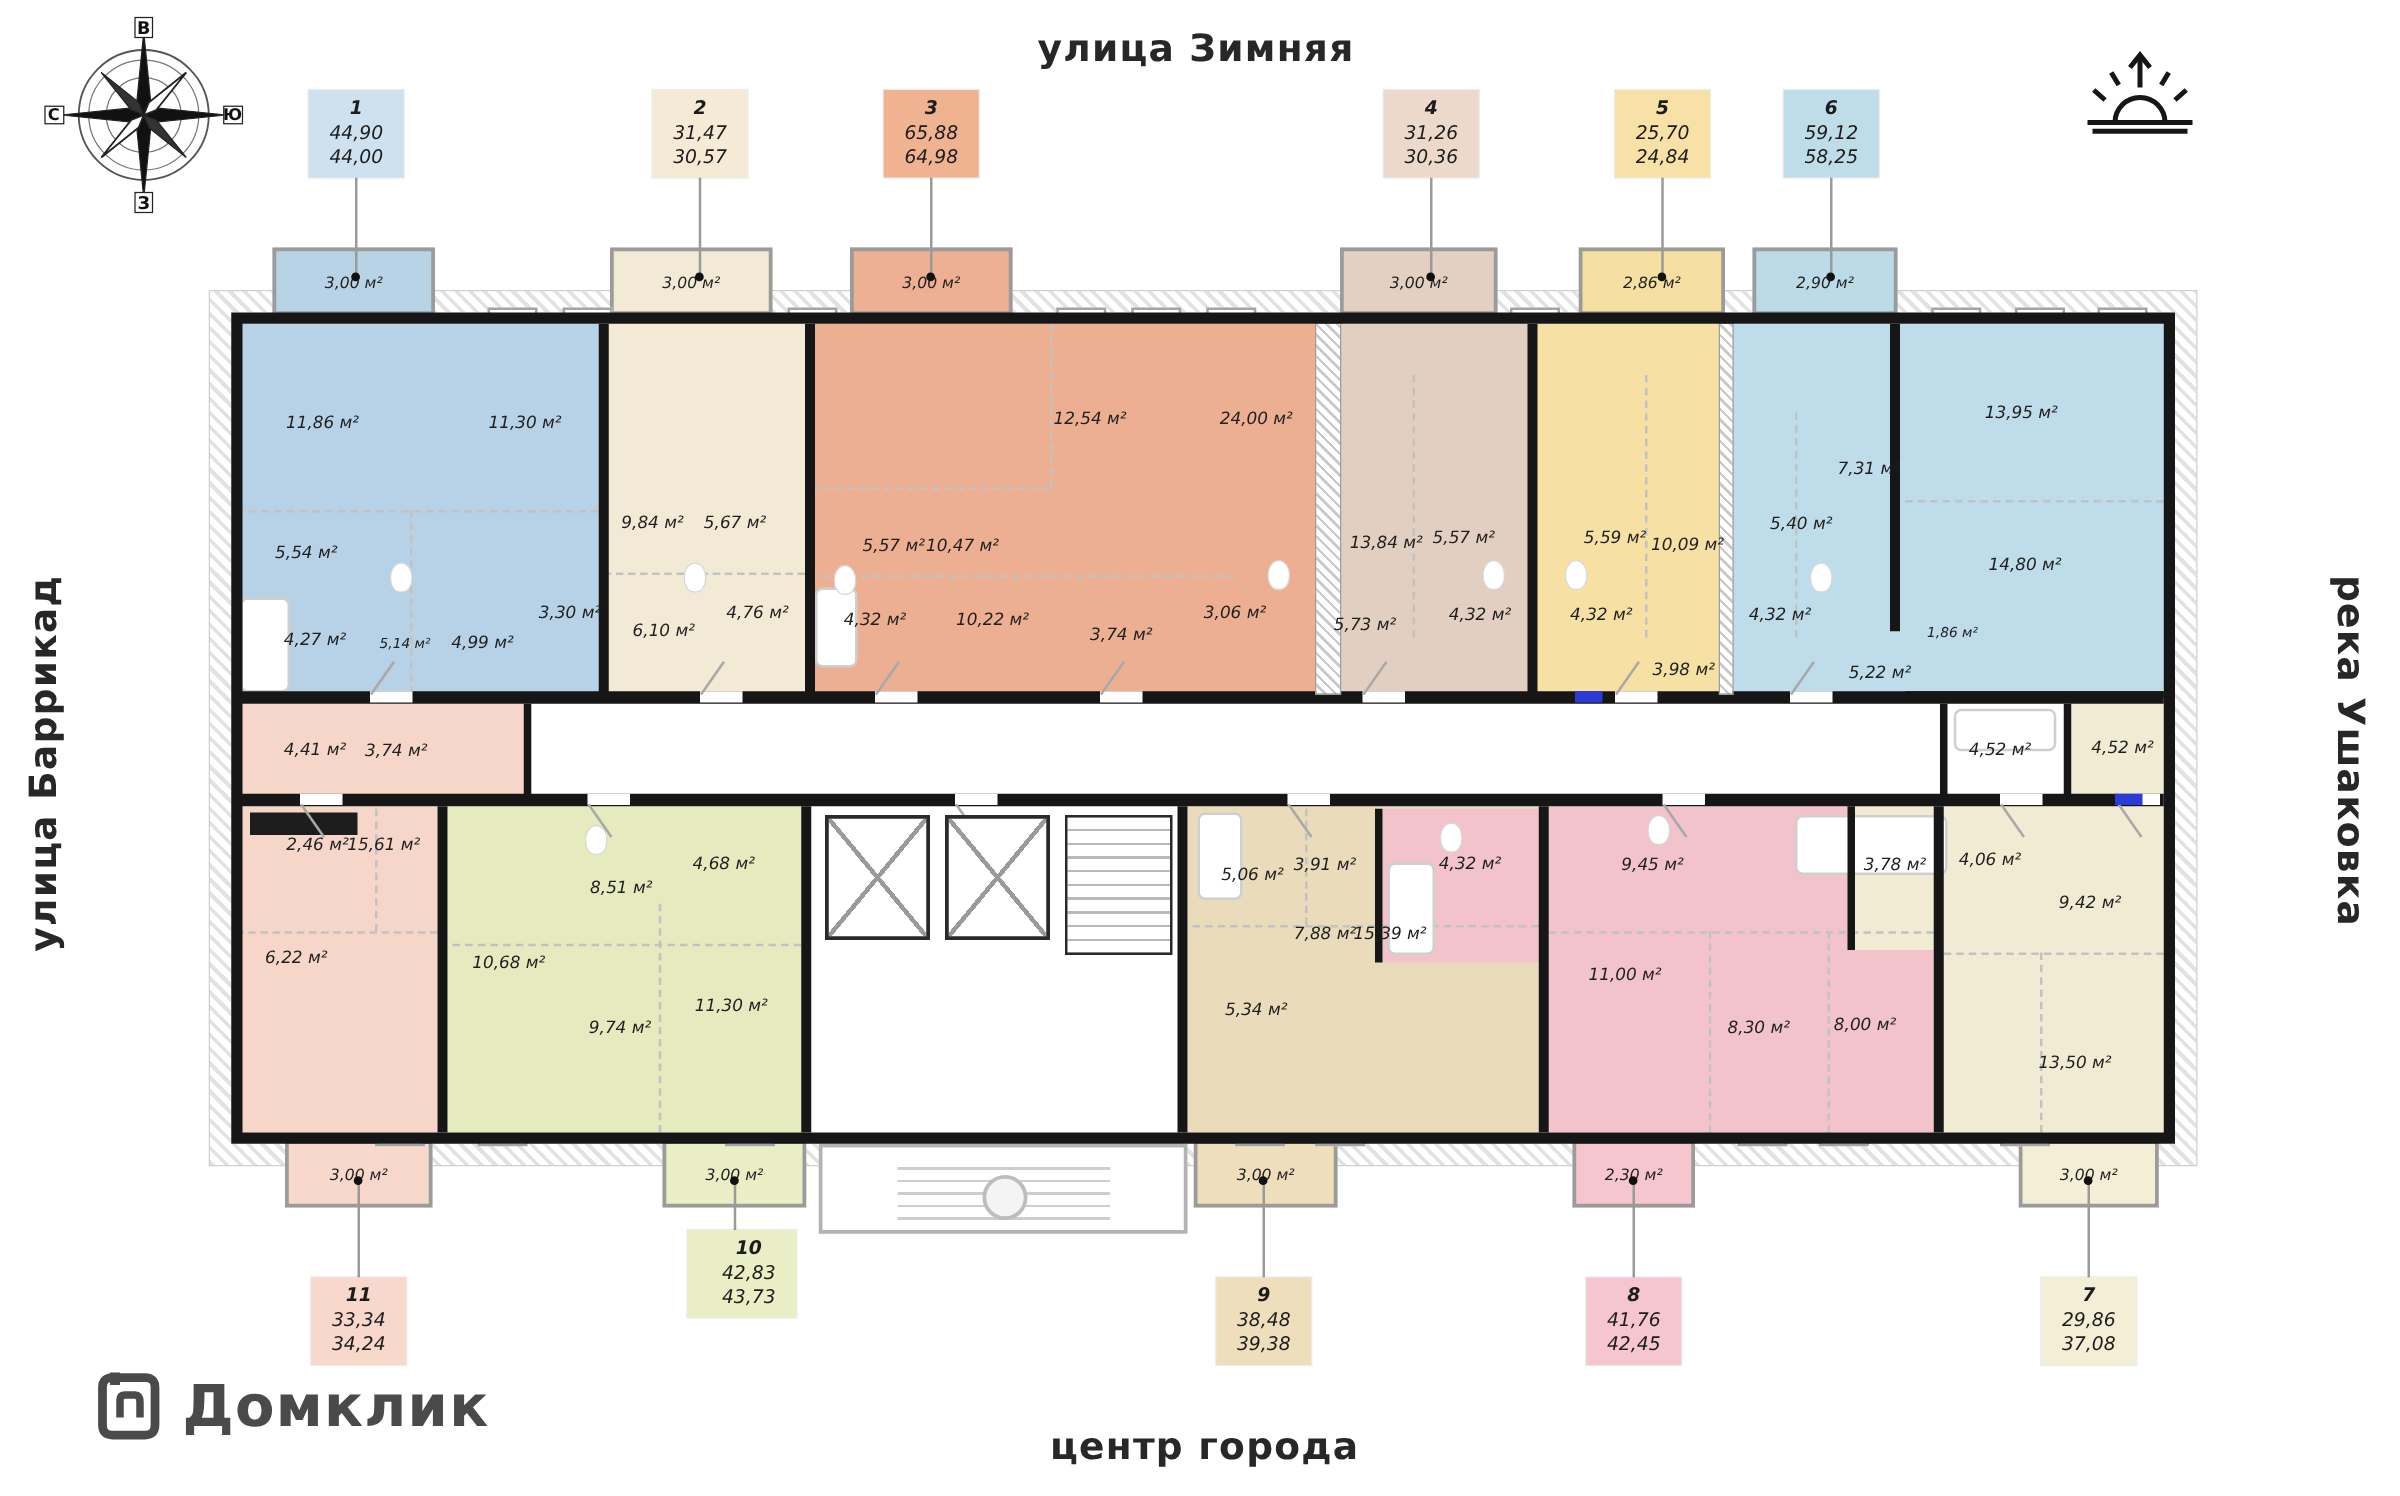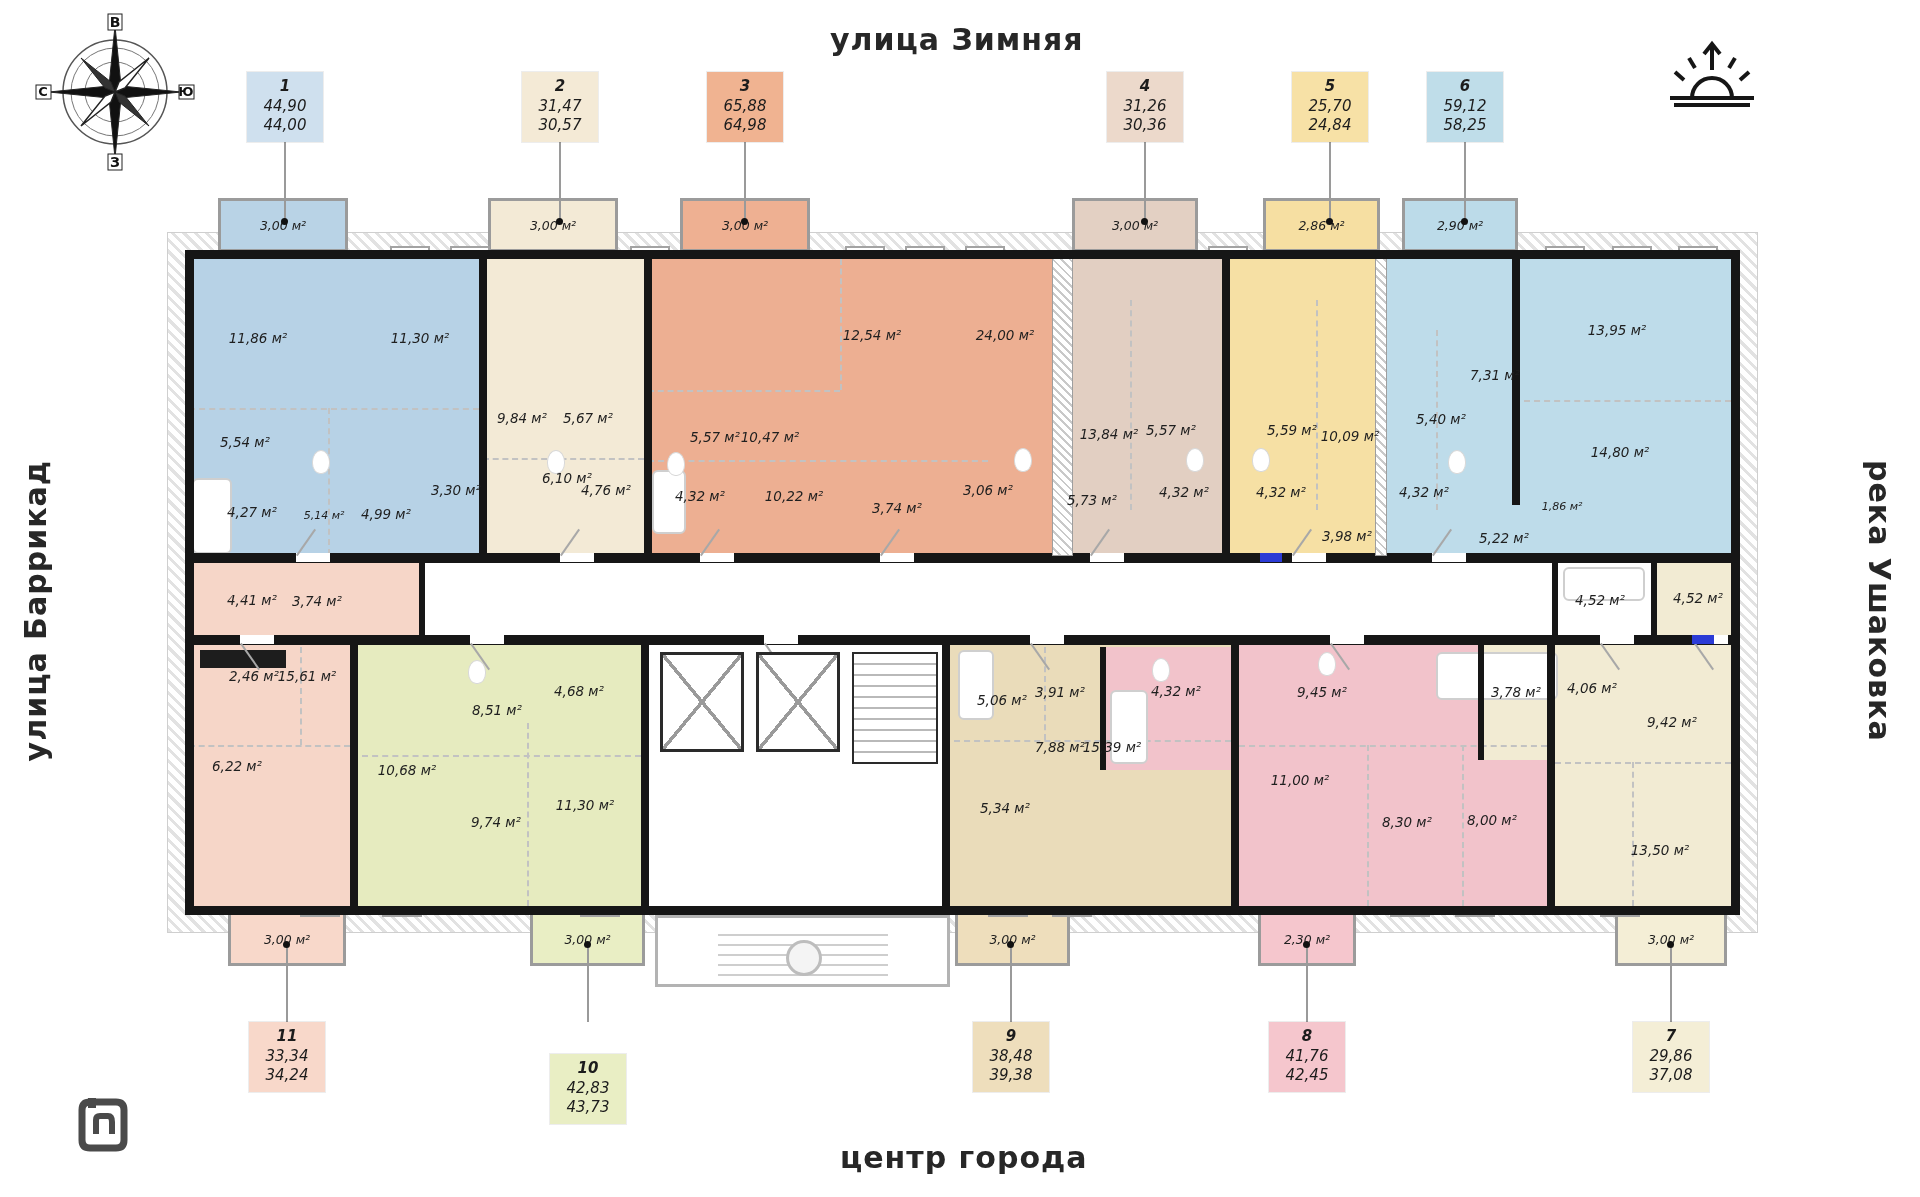--- a/index.html
+++ b/index.html
@@ -263,21 +263,21 @@
       </div>
       <div class="room" style="left:258px;top:338px;">11,86 м²</div>
       <div class="room" style="left:420px;top:338px;">11,30 м²</div>
       <div class="room" style="left:245px;top:442px;">5,54 м²</div>
       <div class="room" style="left:252px;top:512px;">4,27 м²</div>
       <div class="room sm" style="left:324px;top:515px;">5,14 м²</div>
       <div class="room" style="left:386px;top:514px;">4,99 м²</div>
       <div class="room" style="left:522px;top:418px;">9,84 м²</div>
       <div class="room" style="left:588px;top:418px;">5,67 м²</div>
       <div class="room" style="left:456px;top:490px;">3,30 м²</div>
-      <div class="room" style="left:531px;top:478px;margin-left:36px;">6,10 м²</div>
+      <div class="room" style="left:531px;top:505px;">6,10 м²</div>
       <div class="room" style="left:606px;top:490px;">4,76 м²</div>
       <div class="room" style="left:872px;top:335px;">12,54 м²</div>
       <div class="room" style="left:1005px;top:335px;">24,00 м²</div>
       <div class="room" style="left:715px;top:437px;">5,57 м²</div>
       <div class="room" style="left:770px;top:437px;">10,47 м²</div>
       <div class="room" style="left:700px;top:496px;">4,32 м²</div>
       <div class="room" style="left:794px;top:496px;">10,22 м²</div>
       <div class="room" style="left:897px;top:508px;">3,74 м²</div>
       <div class="room" style="left:988px;top:490px;">3,06 м²</div>
       <div class="room" style="left:1109px;top:434px;">13,84 м²</div>
@@ -331,20 +331,21 @@
       <div class="steps"></div>
     </div>
   <div class="porch-ring"></div>
 
   <div class="brand">
     <svg width="58" height="58" viewBox="0 0 58 58">
       <path d="M8 14 Q8 6 16 6 H42 Q50 6 50 14 V44 Q50 52 42 52 H16 Q8 52 8 44 Z" fill="none" stroke="#4a4a4a" stroke-width="7"></path>
       <path d="M22 38 V24 Q22 20 26 20 H34 Q38 20 38 26 V38" fill="none" stroke="#4a4a4a" stroke-width="6"></path>
       <rect x="14" y="2" width="8" height="10" fill="#4a4a4a"></rect>
     </svg>
+    <span class="brand-text">Домклик</span>
   </div>
 
   <div id="cards">
       <div class="card" style="left:247px;top:72px;background:#cfe0ee;">
         <div class="cid">1</div>
     <div>44,90</div>
     <div>44,00</div>
       </div>
       <div class="leader" style="left:284px;top:142px;height:80px;"></div>
       <div class="dot" style="left:281px;top:218px;"></div>
@@ -383,21 +384,21 @@
       </div>
       <div class="leader" style="left:1464px;top:142px;height:80px;"></div>
       <div class="dot" style="left:1461px;top:218px;"></div>
       <div class="card" style="left:249px;top:1022px;background:#f8d8ca;">
         <div class="cid">11</div>
     <div>33,34</div>
     <div>34,24</div>
       </div>
       <div class="leader" style="left:286px;top:946px;height:76px;"></div>
       <div class="dot" style="left:283px;top:941px;"></div>
-      <div class="card" style="left:550px;top:1054px;background:#e9eec4;">
+      <div class="card" style="left:550px;top:984px;background:#e9eec4;padding-left:11px;">
         <div class="cid">10</div>
     <div>42,83</div>
     <div>43,73</div>
       </div>
       <div class="leader" style="left:587px;top:946px;height:76px;"></div>
       <div class="dot" style="left:584px;top:941px;"></div>
       <div class="card" style="left:973px;top:1022px;background:#eedebc;">
         <div class="cid">9</div>
     <div>38,48</div>
     <div>39,38</div>

